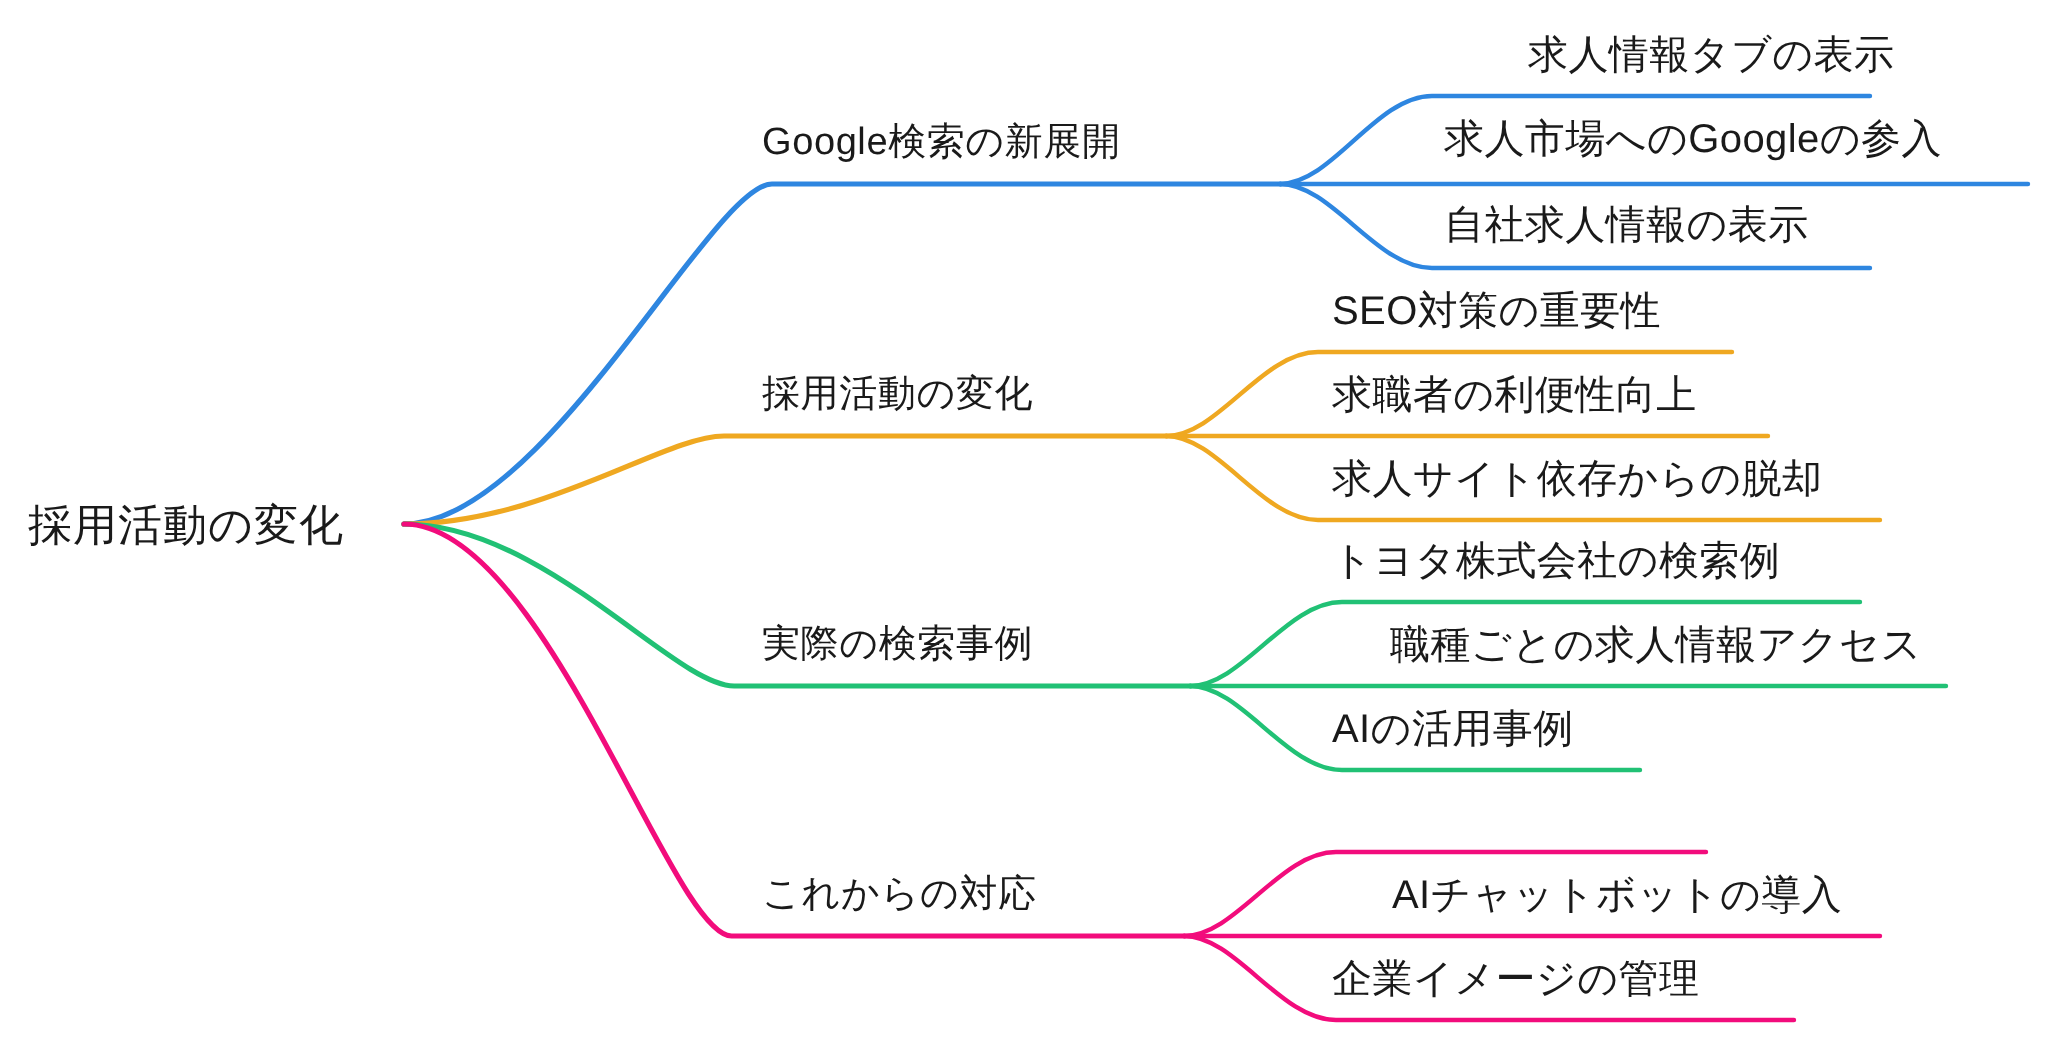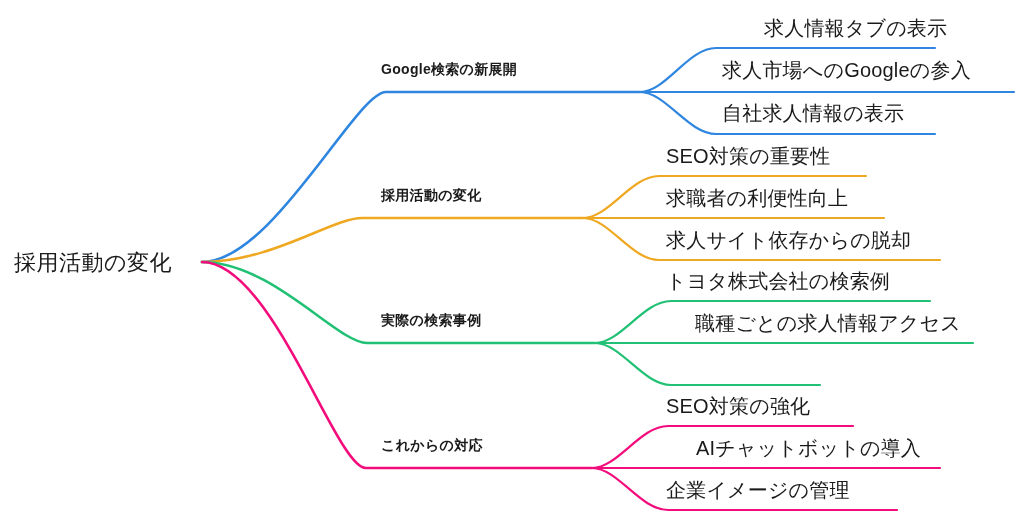--- a/index.html
+++ b/index.html
@@ -30,23 +30,22 @@
     position: absolute;
     color: #1a1a1a;
     white-space: nowrap;
     line-height: 1;
   }
   .root-label {
     font-size: 22px;
     letter-spacing: 0.5px;
   }
   .branch-label {
-    font-size: 14px;
+    font-size: 19px;
     letter-spacing: 0.3px;
-    font-weight: bold;
   }
   .leaf-label {
     font-size: 20px;
     letter-spacing: 0.2px;
   }
 </style>
 </head>
 <body>
 
 <div id="mindmap">
@@ -78,19 +77,19 @@
   <div class="node-label leaf-label" style="left:722px; top:103px;">自社求人情報の表示</div>
 
   <div class="node-label branch-label" style="left:381px; top:188px;">採用活動の変化</div>
   <div class="node-label leaf-label" style="left:666px; top:146px;">SEO対策の重要性</div>
   <div class="node-label leaf-label" style="left:666px; top:188px;">求職者の利便性向上</div>
   <div class="node-label leaf-label" style="left:666px; top:230px;">求人サイト依存からの脱却</div>
 
   <div class="node-label branch-label" style="left:381px; top:313px;">実際の検索事例</div>
   <div class="node-label leaf-label" style="left:666px; top:271px;">トヨタ株式会社の検索例</div>
   <div class="node-label leaf-label" style="left:695px; top:313px;">職種ごとの求人情報アクセス</div>
+  <div class="node-label leaf-label" style="left:666px; top:355px;">AIの活用事例</div>
 
   <div class="node-label branch-label" style="left:381px; top:438px;">これからの対応</div>
-  <div class="node-label leaf-label" style="left:666px; top:396px;">SEO対策の強化</div>
   <div class="node-label leaf-label" style="left:666px; top:438px;margin-left:30px;">AIチャットボットの導入</div>
   <div class="node-label leaf-label" style="left:666px; top:480px;">企業イメージの管理</div>
 
 </div>
 
 </body></html>

